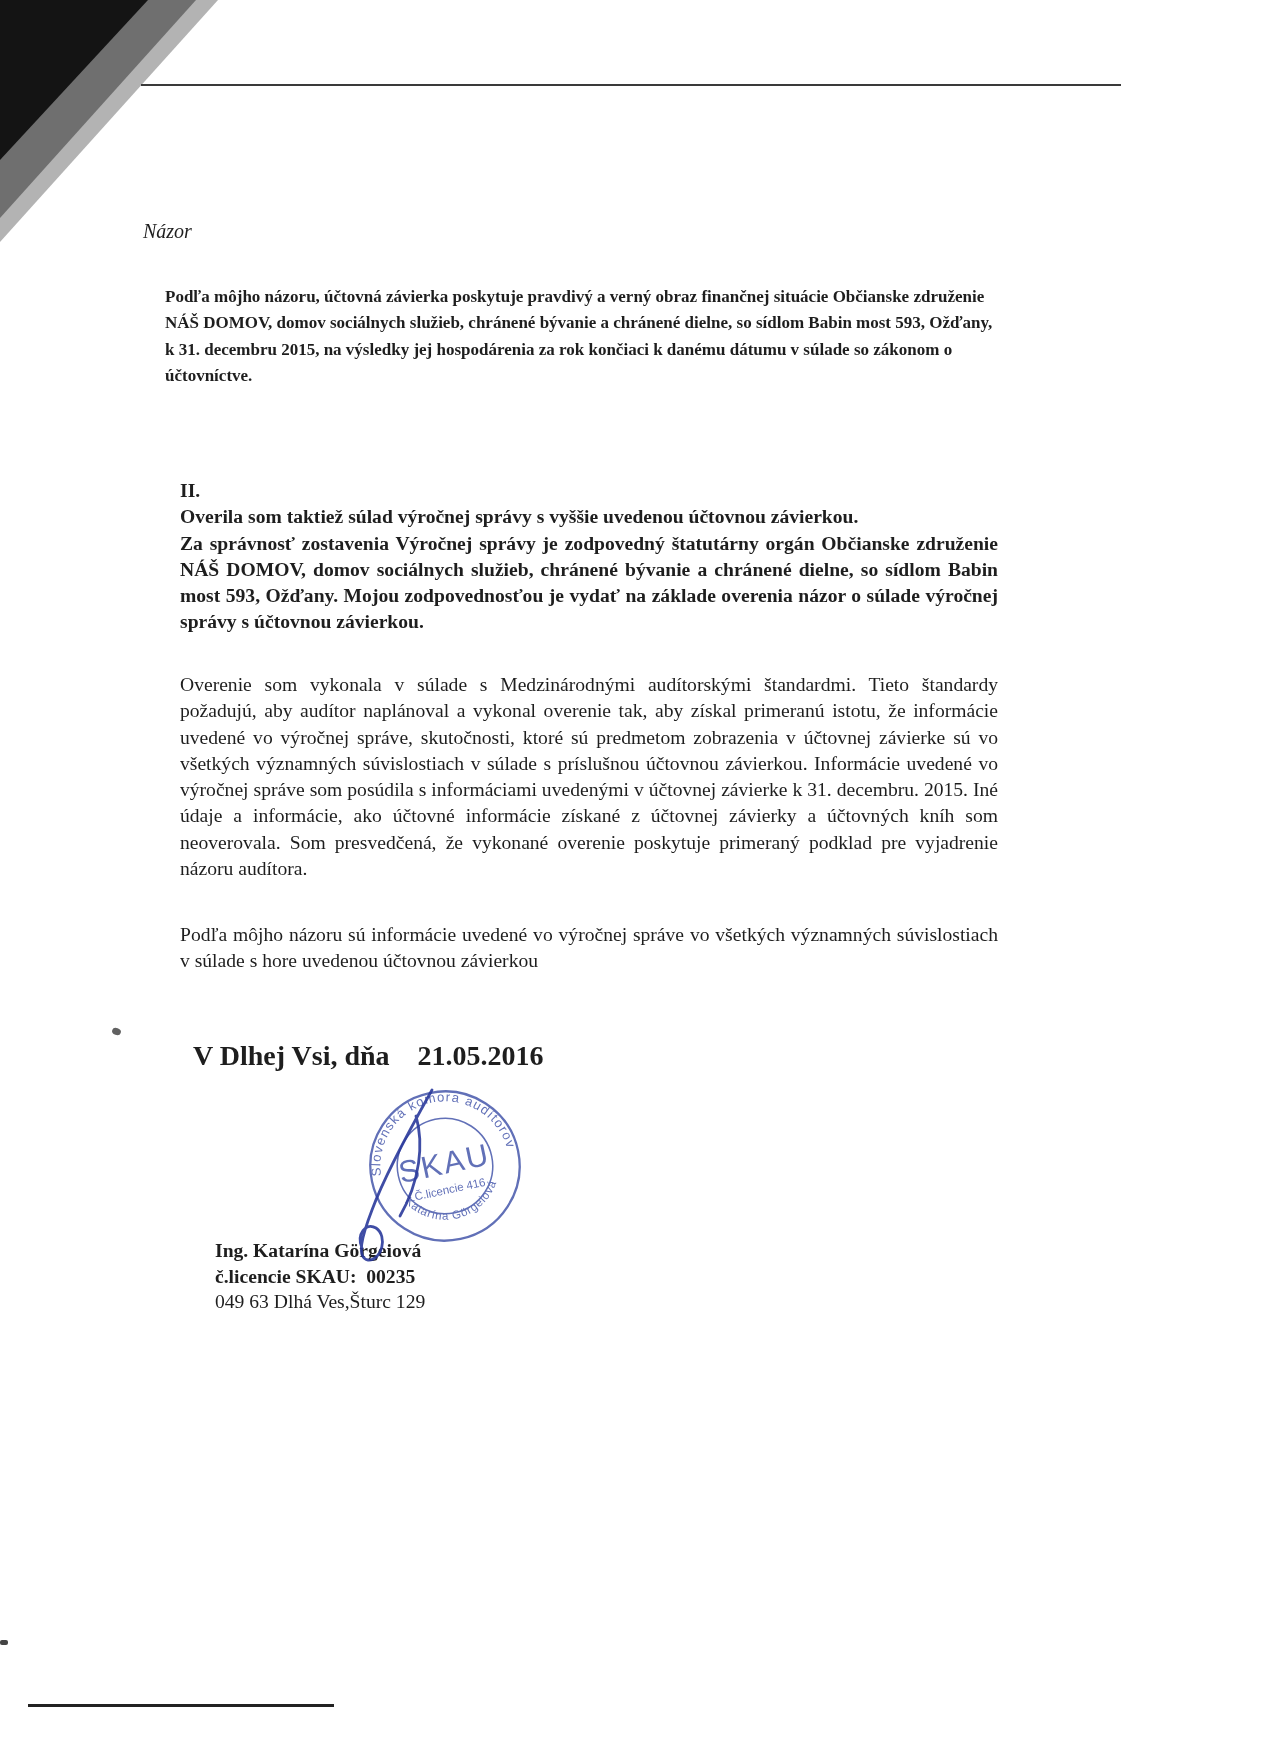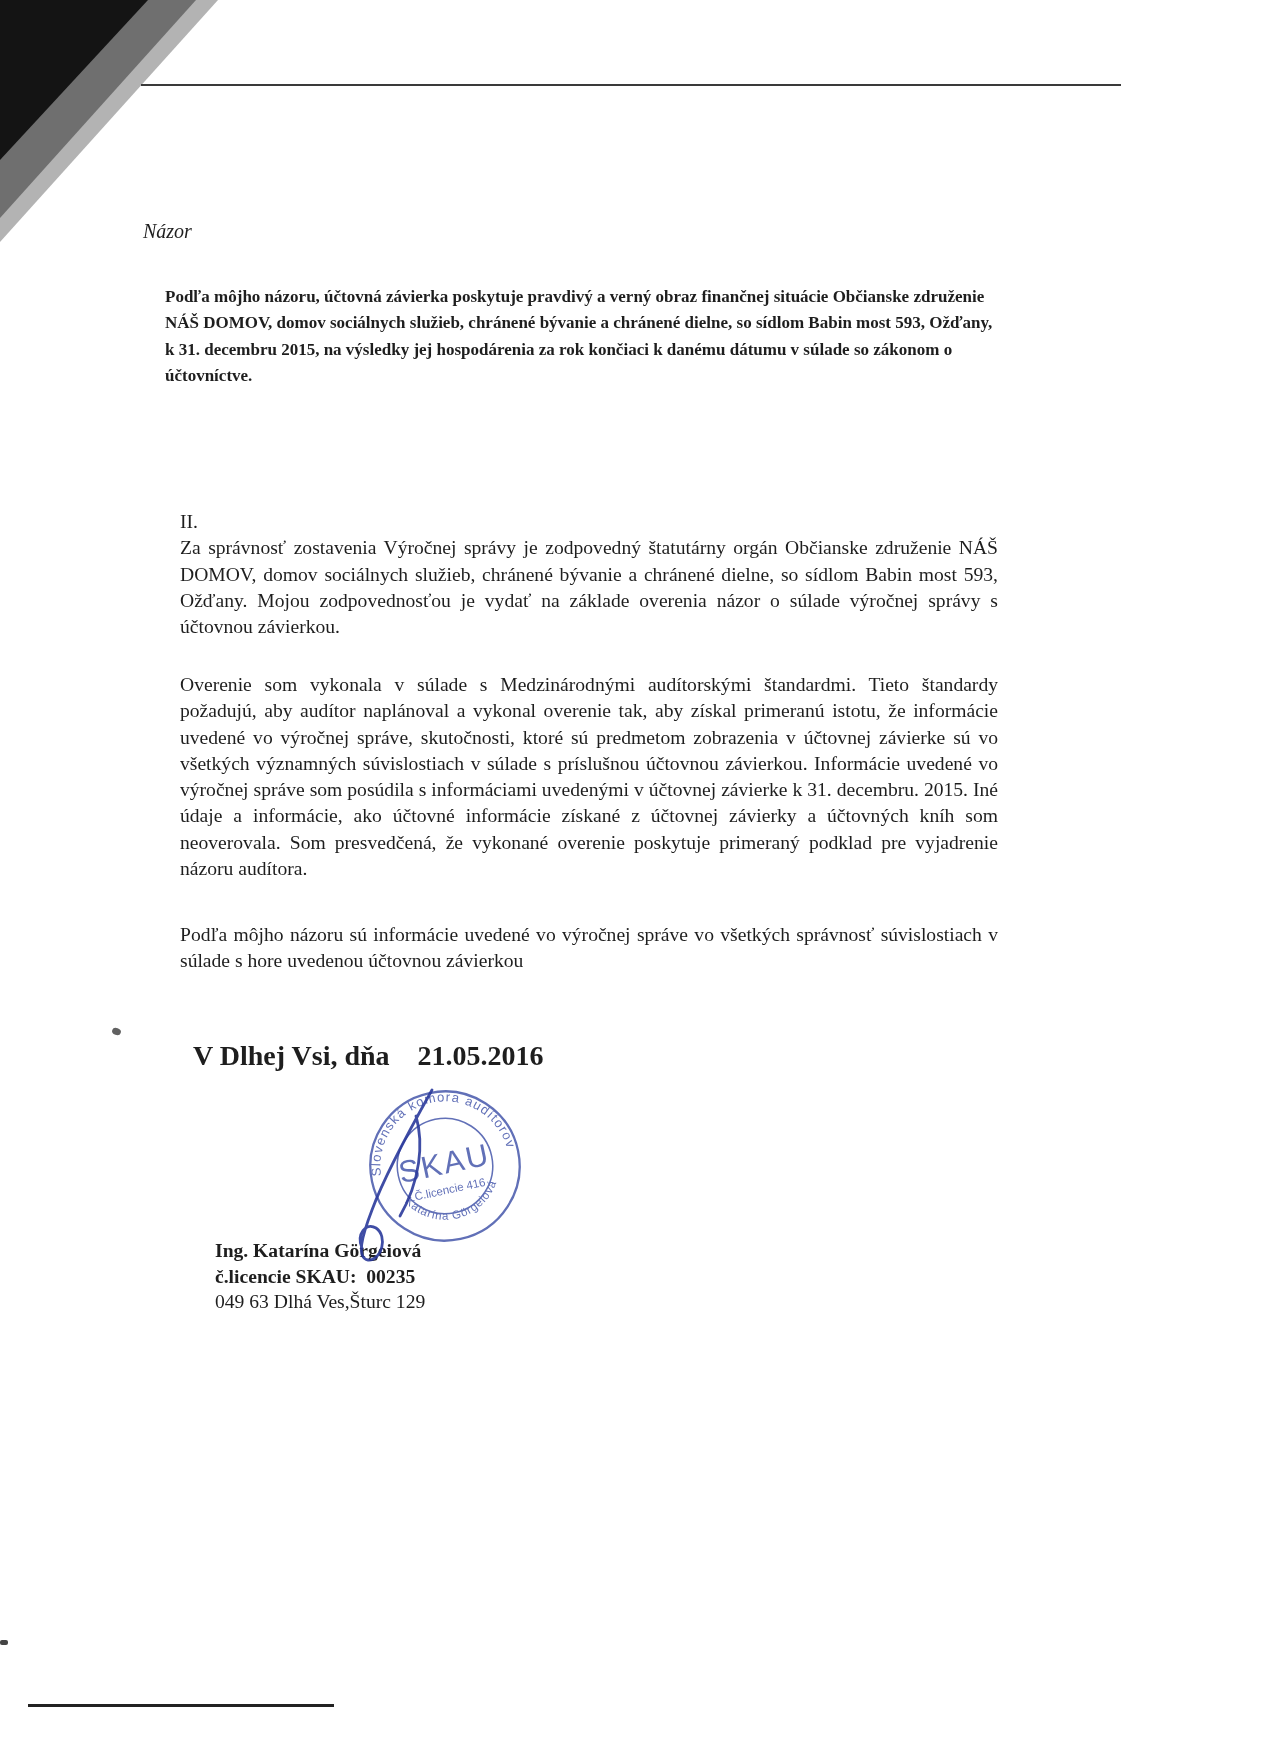--- a/index.html
+++ b/index.html
@@ -20,21 +20,21 @@
   #bottomRule{left:28px;top:1704px;width:306px;height:3px;background:#222;}
   .speck{position:absolute;background:#3a3a3a;border-radius:50%;}
   #speck1{left:112px;top:1028px;width:9px;height:7px;transform:rotate(20deg);opacity:.8;}
   #speck2{left:0;top:1640px;width:8px;height:5px;background:#444;border-radius:2px;}
 
   
   .nazor{left:143px;top:220px;font-style:italic;font-size:20px;}
   .opinion{left:165px;top:284px;width:834px;font-weight:bold;font-size:17px;line-height:26.3px;}
   .body-block{left:180px;width:818px;font-size:19.6px;line-height:26.3px;text-align:justify;}
   .body-block p{margin:0;}
-  #sec2{top:509px;}
+  #sec2{top:478px;font-weight:bold;}
   #scope{top:672px;}
   #conclusion{top:922px;}
   .secnum{display:block;text-align:left;}
   .dateline{left:193px;top:1040px;font-weight:bold;font-size:28px;white-space:pre-wrap;}
   .signer{left:215px;top:1238px;font-size:19.6px;line-height:25.5px;z-index:2;}
   .signer div{white-space:pre-wrap;}
   .signer .b{font-weight:bold;}
 
   
   .stamp-wrap{left:345px;top:1066px;width:200px;height:200px;transform:rotate(-12deg);opacity:.82;z-index:3;}
@@ -57,26 +57,27 @@
 <div class="rule" id="bottomRule"></div>
 <div class="speck" id="speck1"></div>
 <div class="speck" id="speck2"></div>
 
 <div class="abs nazor">Názor</div>
 
 <div class="abs opinion">Podľa môjho názoru, účtovná závierka poskytuje pravdivý a verný obraz finančnej situácie Občianske združenie NÁŠ DOMOV, domov sociálnych služieb, chránené bývanie a chránené dielne, so sídlom Babin most 593, Ožďany, k 31. decembru 2015, na výsledky jej hospodárenia za rok končiaci k danému dátumu v súlade so zákonom o účtovníctve.</div>
 
 <div class="abs body-block" id="sec2">
   <span class="secnum">II.</span>
+  <p>Overila som taktiež súlad výročnej správy s vyššie uvedenou účtovnou závierkou.</p>
   <p>Za správnosť zostavenia Výročnej správy je zodpovedný štatutárny orgán Občianske združenie NÁŠ DOMOV, domov sociálnych služieb, chránené bývanie a chránené dielne, so sídlom Babin most 593, Ožďany. Mojou zodpovednosťou je vydať na základe overenia názor o súlade výročnej správy s účtovnou závierkou.</p>
 </div>
 
 <div class="abs body-block" id="scope">Overenie som vykonala v súlade s Medzinárodnými audítorskými štandardmi. Tieto štandardy požadujú, aby audítor naplánoval a vykonal overenie tak, aby získal primeranú istotu, že informácie uvedené vo výročnej správe, skutočnosti, ktoré sú predmetom zobrazenia v účtovnej závierke sú vo všetkých významných súvislostiach v súlade s príslušnou účtovnou závierkou. Informácie uvedené vo výročnej správe som posúdila s informáciami uvedenými v účtovnej závierke k 31. decembru. 2015. Iné údaje a informácie,  ako účtovné informácie získané z účtovnej závierky a účtovných kníh som neoverovala. Som presvedčená, že vykonané overenie poskytuje primeraný podklad pre vyjadrenie názoru audítora.</div>
 
-<div class="abs body-block" id="conclusion">Podľa môjho názoru sú informácie uvedené vo výročnej správe vo všetkých správnosť súvislostiach v súlade s hore uvedenou účtovnou závierkou</div>
+<div class="abs body-block" id="conclusion">Podľa môjho názoru sú informácie uvedené vo výročnej správe vo všetkých významných súvislostiach v súlade s hore uvedenou účtovnou závierkou</div>
 
 <div class="abs dateline">V Dlhej Vsi, dňa    21.05.2016</div>
 
 <div class="abs stamp-wrap">
   <svg width="200" height="200" viewBox="0 0 260 260" aria-hidden="true">
     <defs>
       <path id="arcTop" d="M 46 130 A 84 84 0 0 1 214 130"></path>
       <path id="arcBottom" d="M 60 130 A 70 70 0 0 0 200 130"></path>
     </defs>
     <circle cx="130" cy="130" r="97" class="ring"></circle>

